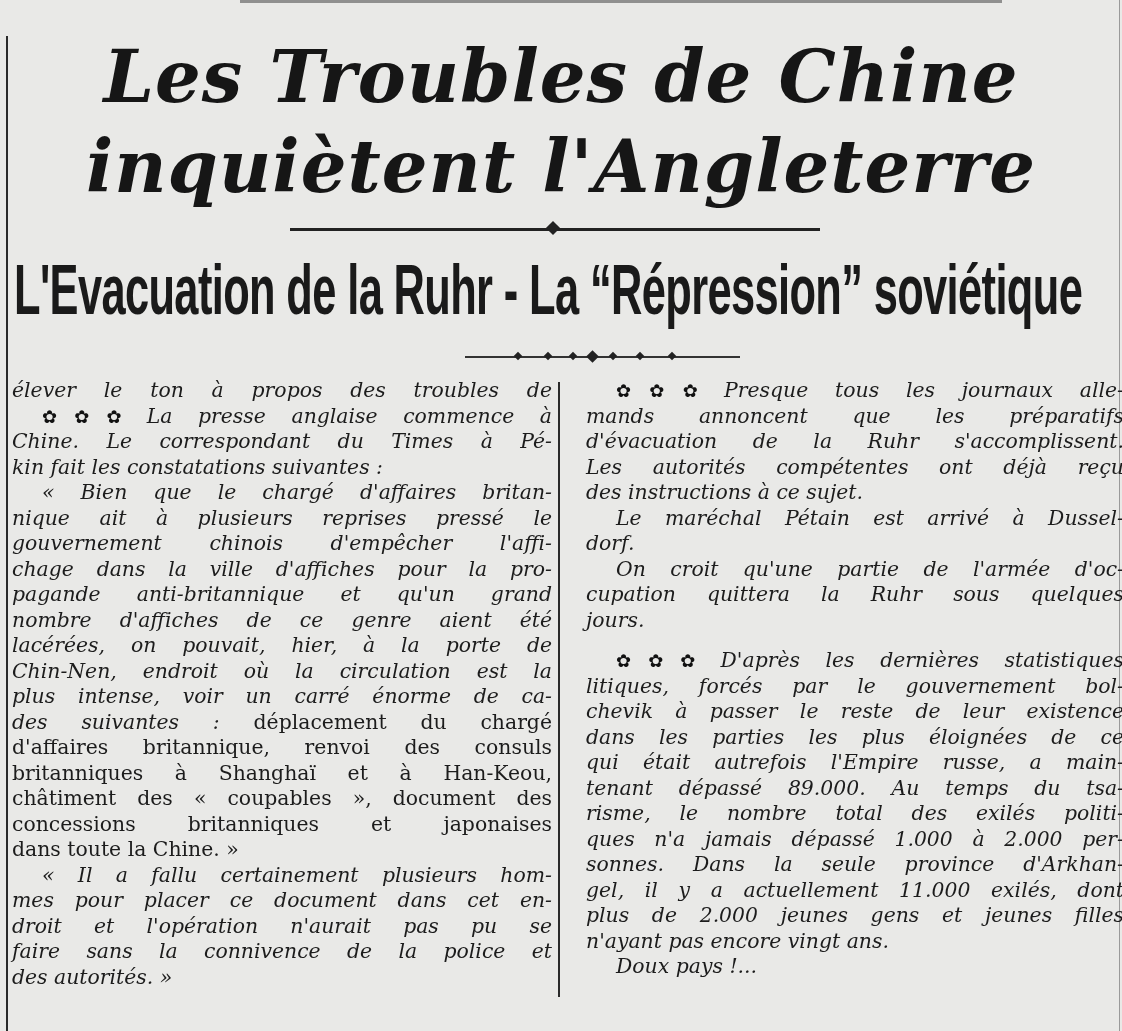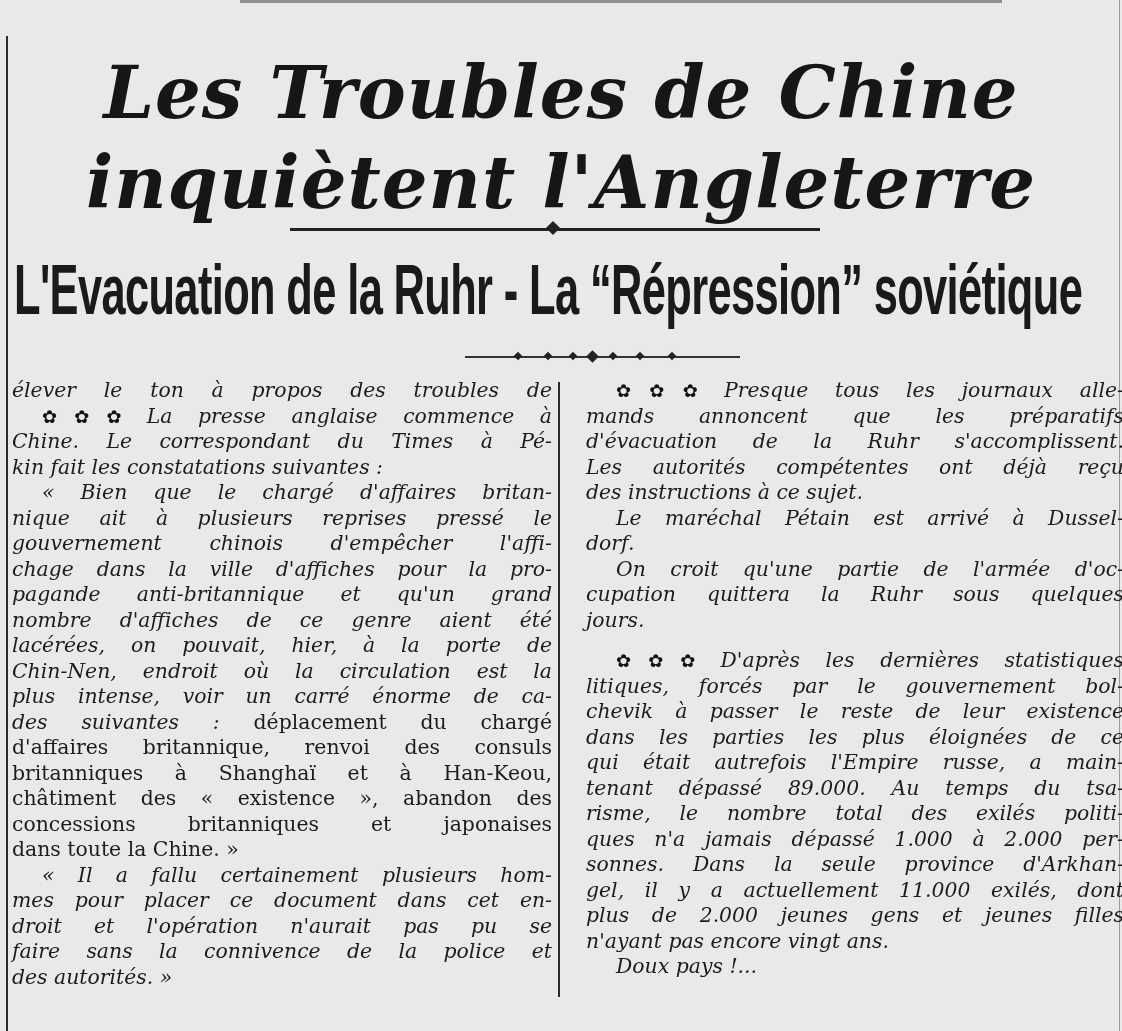--- a/index.html
+++ b/index.html
@@ -9,21 +9,21 @@
     position: relative;
     font-family: "DejaVu Serif", serif;
     color: #1b1b1b;
   }
   .page { position: absolute; inset: 0; }
   .left-rule { position: absolute; left: 6px; top: 36px; bottom: 0; width: 2px; background: #2a2a2a; }
   .right-rule { position: absolute; right: 2px; top: 0; bottom: 0; width: 1px; background: #9a9a9a; }
   .top-rule { position: absolute; left: 240px; right: 120px; top: 0; height: 3px; background: #555; opacity: .6; }
 
   .headline {
-    position: absolute; left: 0; right: 0; top: 48px;
+    position: absolute; left: 0; right: 0; top: 32px;
     text-align: center;
     font-family: "DejaVu Serif", serif;
     font-weight: bold; font-style: italic;
     font-size: 72px; line-height: 90px;
     color: #161616;
     letter-spacing: 1px;
   }
   .headline div { white-space: nowrap; }
 
   .divider-1 {
@@ -120,21 +120,21 @@
         <span class="line">gouvernement chinois d'empêcher l'affi-</span>
         <span class="line">chage dans la ville d'affiches pour la pro-</span>
         <span class="line">pagande anti-britannique et qu'un grand</span>
         <span class="line">nombre d'affiches de ce genre aient été</span>
         <span class="line">lacérées, on pouvait, hier, à la porte de</span>
         <span class="line">Chin-Nen, endroit où la circulation est la</span>
         <span class="line">plus intense, voir un carré énorme de ca-</span>
         <span class="line"><span>des suivantes :</span> <span class="roman">déplacement du chargé</span></span>
         <span class="line roman">d'affaires britannique, renvoi des consuls</span>
         <span class="line roman">britanniques à Shanghaï et à Han-Keou,</span>
-        <span class="line roman">châtiment des « existence », abandon des</span>
+        <span class="line roman">châtiment des « coupables », document des</span>
         <span class="line roman">concessions britanniques et japonaises</span>
         <span class="line last roman">dans toute la Chine. »</span>
         <span class="line indent">« Il a fallu certainement plusieurs hom-</span>
         <span class="line">mes pour placer ce document dans cet en-</span>
         <span class="line">droit et l'opération n'aurait pas pu se</span>
         <span class="line">faire sans la connivence de la police et</span>
         <span class="line last">des autorités. »</span>
       </p>
     </div>
 

